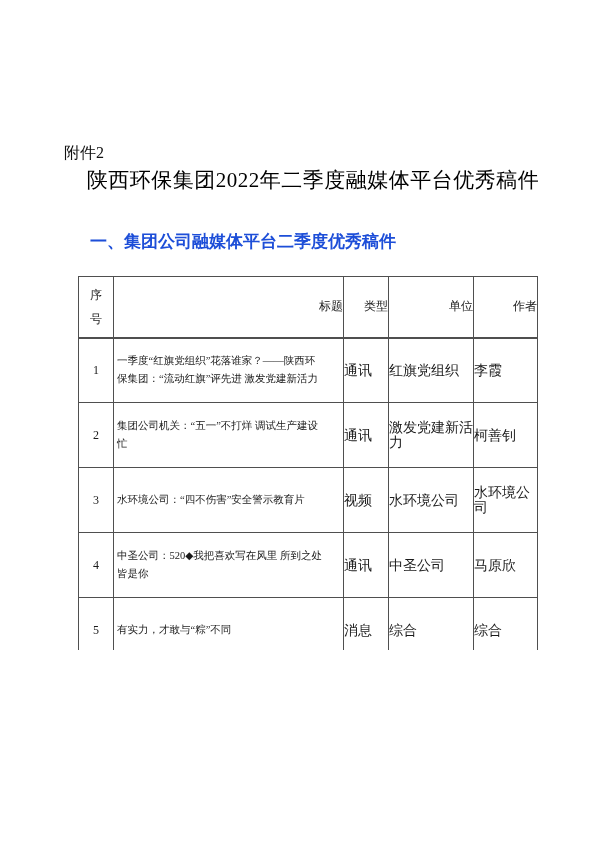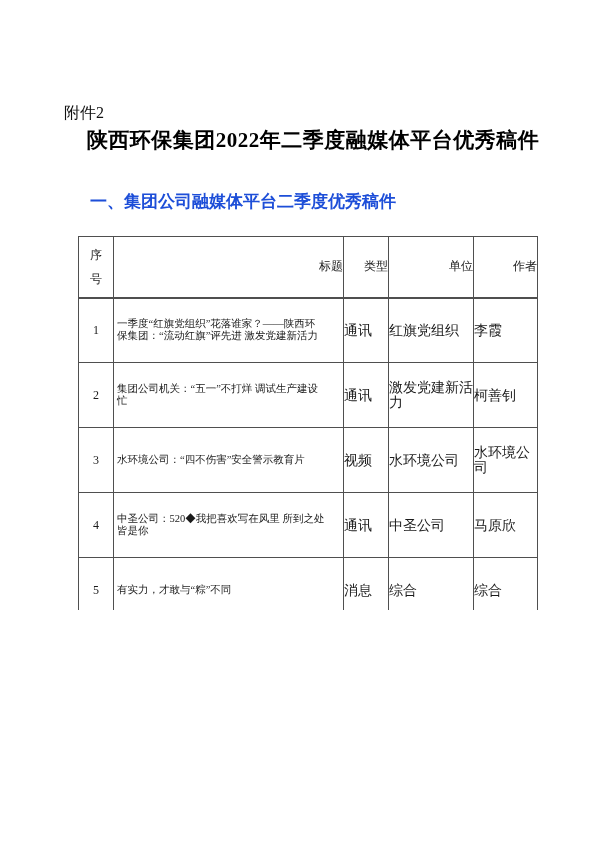--- a/index.html
+++ b/index.html
@@ -5,41 +5,42 @@
   * { margin: 0; padding: 0; box-sizing: border-box; }
   html, body { background: #ffffff; }
   .page {
     position: relative;
     width: 600px;
     height: 610px;
     background: #ffffff;
     overflow: hidden;
     color: #1a1a1a;
     font-family: "Liberation Serif", "DejaVu Serif", serif;
+    margin-top: 40px;
   }
   .attachment {
     position: absolute;
     left: 64px;
     top: 103px;
     font-size: 16px;
     line-height: 19px;
     font-family: "Liberation Serif", "DejaVu Serif", serif;
     color: #111111;
     white-space: nowrap;
   }
   .doc-title {
     position: absolute;
     top: 127px;
     left: 0;
     width: 600px;
     padding-left: 26px;
     text-align: center;
     font-size: 21px;
     line-height: 27px;
-    font-weight: bold;
+    font-weight: normal;
     letter-spacing: 0.5px;
     font-family: "Liberation Serif", "DejaVu Serif", serif;
     color: #000000;
     white-space: nowrap;
   }
   .section-heading {
     position: absolute;
     left: 90px;
     top: 191px;
     font-size: 17px;
@@ -74,24 +75,23 @@
     text-align: center;
     font-size: 12px;
     white-space: pre-line;
     line-height: 24px;
   }
   td.c-index { line-height: 16px; }
   th.c-title { text-align: right; font-size: 12px; }
   td.c-title {
     text-align: left;
     font-size: 10.5px;
-    line-height: 12px;
+    line-height: 18px;
     padding: 0 3px;
     white-space: pre-line;
-    font-family: Liberation Serif, serif;
   }
   th.c-type, th.c-unit, th.c-author { text-align: right; font-size: 12px; }
   td.c-type, td.c-unit, td.c-author {
     text-align: left;
     font-size: 14px;
     line-height: 15px;
   }
 </style>
 </head>
 <body>

